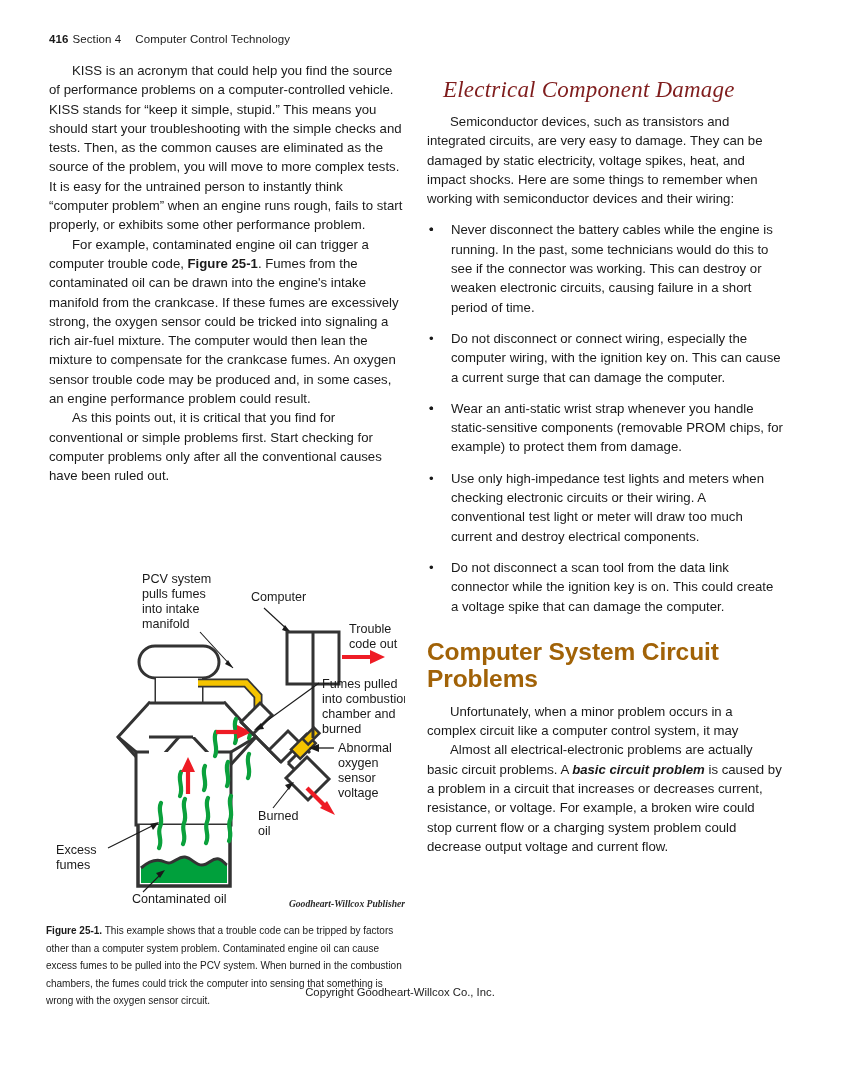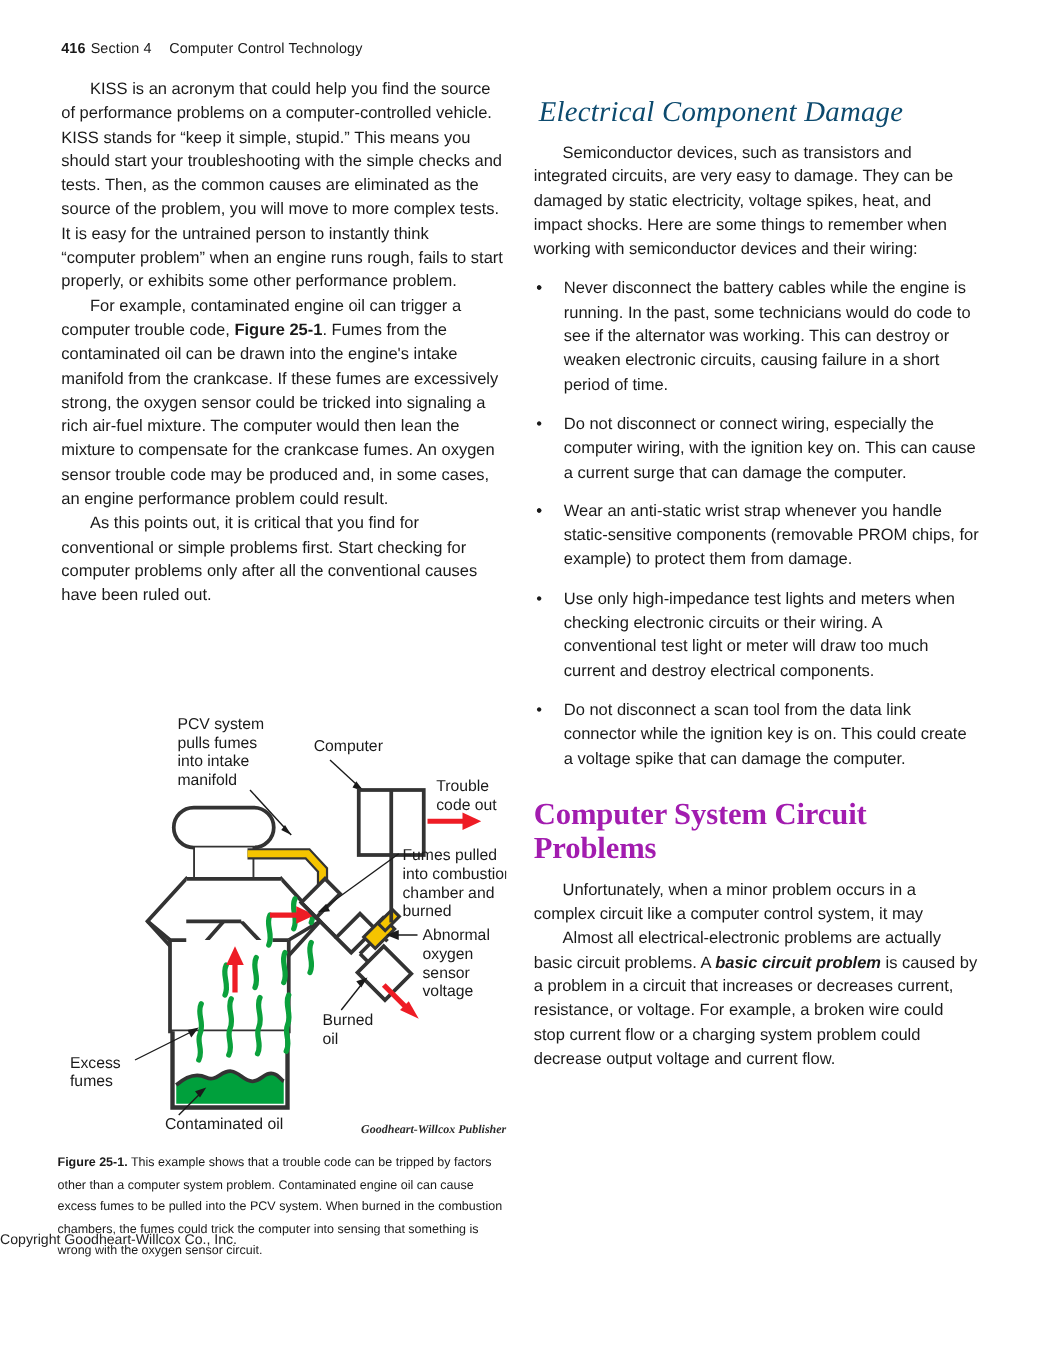--- a/index.html
+++ b/index.html
@@ -51,36 +51,36 @@
   p.body {
     margin: 0;
     font-size: 13.2px;
     line-height: 19.3px;
     text-indent: 23px;
     text-align: left;
   }
 
   
   h2.blue-head {
-    margin: 0 0 9px 4px;
+    margin: 0 0 9px 16px;
     font-family: "Liberation Serif", serif;
     font-style: italic;
     font-weight: normal;
     font-size: 23px;
     line-height: 26px;
-    color: #0c4a6e;
+    color: #7f1d1d;
     letter-spacing: 0.2px;
   }
   h2.red-head {
     margin: 0 0 10px 0;
-    font-family: Liberation Serif, serif;
+    font-family: Liberation Sans, sans-serif;
     font-weight: bold;
     font-size: 24.5px;
     line-height: 27px;
-    color: #a21caf;
+    color: #a16207;
     letter-spacing: -0.1px;
   }
 
   
   ul.bullets {
     margin: 7px 0 0 0;
     padding: 0;
     list-style: none;
   }
   ul.bullets li {
@@ -138,21 +138,21 @@
     line-height: 17.6px;
   }
   #fig-caption .figlabel { font-weight: bold; }
 
   
   #page-footer {
     position: absolute;
     left: 0;
     top: 986px;
     width: 800px;
-    text-align: left;
+    text-align: center;
     font-size: 11.3px;
     color: #222;
   }
 </style>
 </head>
 <body>
 
 <div id="running-head">
   <span class="folio">416</span><span class="sec">Section 4</span><span class="secttl">Computer Control Technology</span>
 </div>
@@ -341,21 +341,21 @@
   <h2 class="blue-head">Electrical Component Damage</h2>
 
   <p class="body">Semiconductor devices, such as transistors and integrated circuits, are very easy to damage. They can be damaged by static electricity, voltage spikes, heat, and impact shocks. Here are some things to remember when working with semiconductor devices and their wiring:</p>
 
   <ul class="bullets">
     <li>
       <span class="dot">•</span>
     </li>
     <li>
       <span class="dot">•</span>
-      <span>Never disconnect the battery cables while the engine is running. In the past, some technicians would do code to see if the alternator was working. This can destroy or weaken electronic circuits, causing failure in a short period of time.</span>
+      <span>Never disconnect the battery cables while the engine is running. In the past, some technicians would do this to see if the connector was working. This can destroy or weaken electronic circuits, causing failure in a short period of time.</span>
     </li>
     <li>
       <span class="dot">•</span>
       <span>Do not disconnect or connect wiring, especially the computer wiring, with the ignition key on. This can cause a current surge that can damage the computer.</span>
     </li>
     <li>
       <span class="dot">•</span>
     </li>
     <li>
       <span class="dot">•</span>

